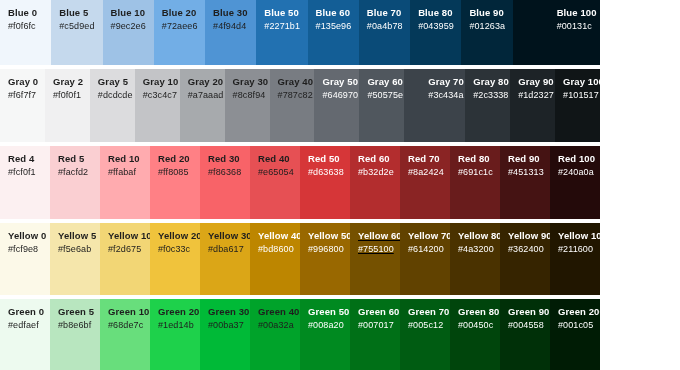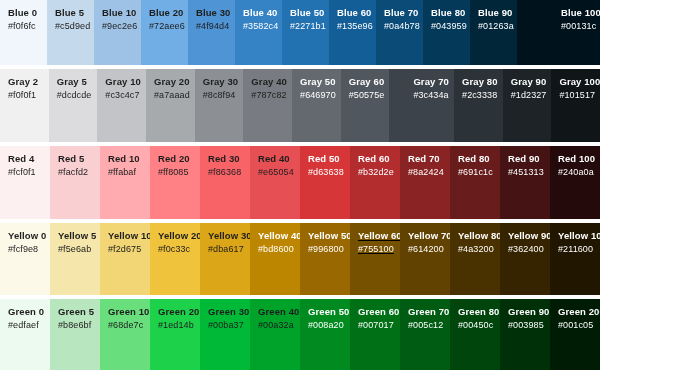--- a/index.html
+++ b/index.html
@@ -78,24 +78,20 @@
         <div class="swatch-hex">#9ec2e6</div>
       </div>
       <div class="swatch text-dark" style="background-color: rgb(114, 174, 230);">
         <div class="swatch-name">Blue 20</div>
         <div class="swatch-hex">#72aee6</div>
       </div>
       <div class="swatch text-dark" style="background-color: rgb(79, 148, 212);">
         <div class="swatch-name">Blue 30</div>
         <div class="swatch-hex">#4f94d4</div>
       </div>
-      <div class="swatch text-light" style="background-color: rgb(53, 130, 196);">
-        <div class="swatch-name">Blue 40</div>
-        <div class="swatch-hex">#3582c4</div>
-      </div>
       <div class="swatch text-light" style="background-color: rgb(34, 113, 177);">
         <div class="swatch-name">Blue 50</div>
         <div class="swatch-hex">#2271b1</div>
       </div>
       <div class="swatch text-light" style="background-color: rgb(19, 94, 150);">
         <div class="swatch-name">Blue 60</div>
         <div class="swatch-hex">#135e96</div>
       </div>
       <div class="swatch text-light" style="background-color: rgb(10, 75, 120);">
         <div class="swatch-name">Blue 70</div>
@@ -108,20 +104,24 @@
       <div class="swatch text-light" style="background-color: rgb(1, 38, 58);">
         <div class="swatch-name">Blue 90</div>
         <div class="swatch-hex">#01263a</div>
       </div>
       <div class="swatch text-light" style="background-color: rgb(0, 19, 28); padding-left: 44px;">
         <div class="swatch-name">Blue 100</div>
         <div class="swatch-hex">#00131c</div>
       </div>
     </div>
     <div class="palette-row row-gray">
+      <div class="swatch text-dark" style="background-color: rgb(246, 247, 247);">
+        <div class="swatch-name">Gray 0</div>
+        <div class="swatch-hex">#f6f7f7</div>
+      </div>
       <div class="swatch text-dark" style="background-color: rgb(240, 240, 241);">
         <div class="swatch-name">Gray 2</div>
         <div class="swatch-hex">#f0f0f1</div>
       </div>
       <div class="swatch text-dark" style="background-color: rgb(220, 220, 222);">
         <div class="swatch-name">Gray 5</div>
         <div class="swatch-hex">#dcdcde</div>
       </div>
       <div class="swatch text-dark" style="background-color: rgb(195, 196, 199);">
         <div class="swatch-name">Gray 10</div>
@@ -300,20 +300,20 @@
       <div class="swatch text-light" style="background-color: rgb(0, 92, 18);">
         <div class="swatch-name">Green 70</div>
         <div class="swatch-hex">#005c12</div>
       </div>
       <div class="swatch text-light" style="background-color: rgb(0, 69, 12);">
         <div class="swatch-name">Green 80</div>
         <div class="swatch-hex">#00450c</div>
       </div>
       <div class="swatch text-light" style="background-color: rgb(0, 48, 8);">
         <div class="swatch-name">Green 90</div>
-        <div class="swatch-hex">#003985</div>
+        <div class="swatch-hex">#004558</div>
       </div>
       <div class="swatch text-light" style="background-color: rgb(0, 28, 5);">
         <div class="swatch-name">Green 200</div>
         <div class="swatch-hex">#001c05</div>
       </div>
     </div>
   </div>
 
 </body></html>

